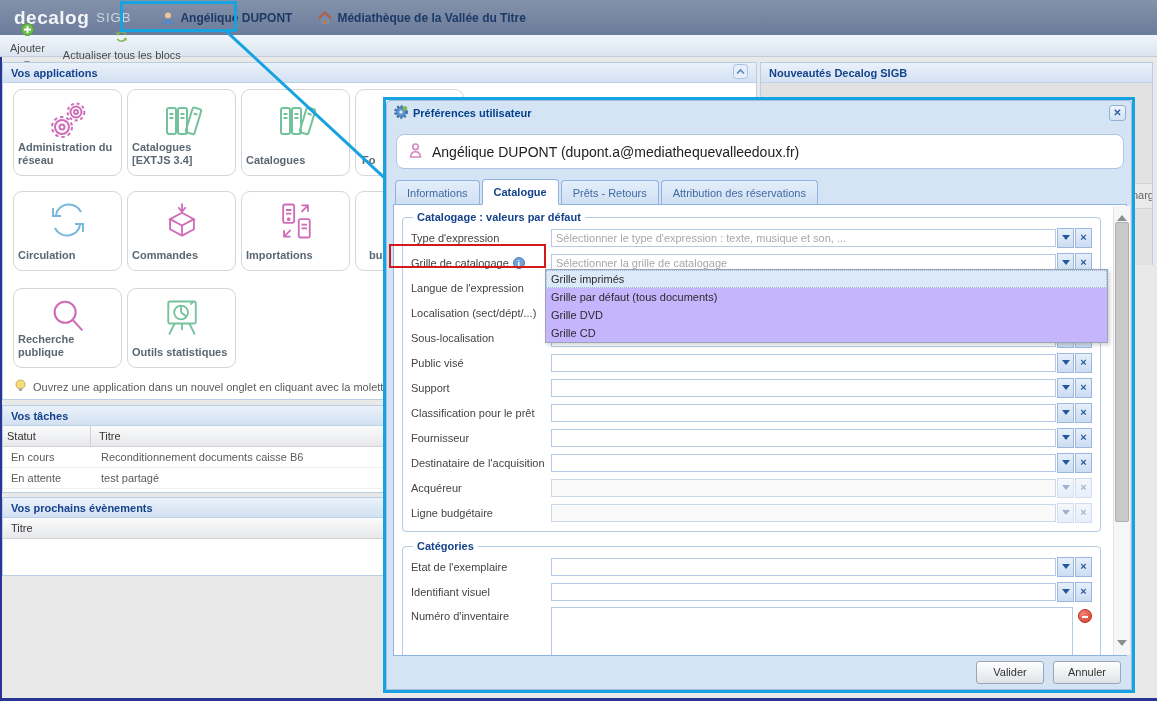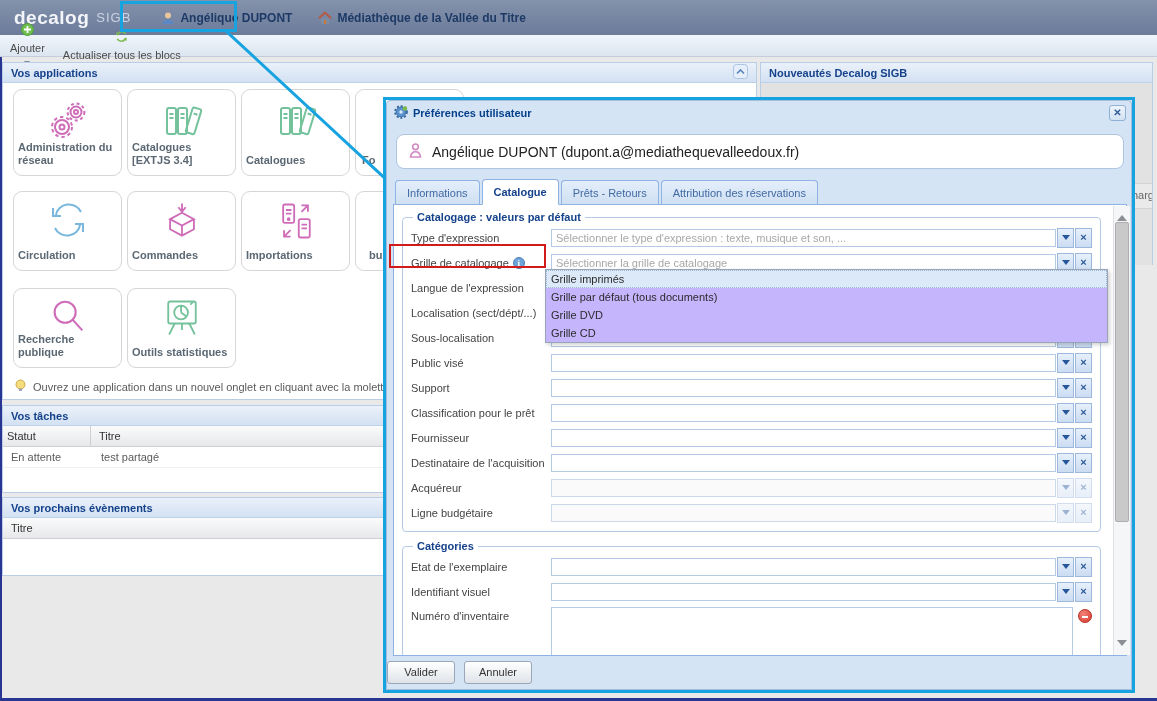--- a/index.html
+++ b/index.html
@@ -117,21 +117,21 @@
   #sb-thumb { position:absolute; left:1px; top:16px; width:14px; height:300px; background:#c9c9c9;
     border:1px solid #aeaeae; border-radius:2px; cursor:pointer; }
 
   
   #dropdown { position:absolute; left:158px; top:168px; width:563px; background:#c4b5fd;
     border:1px solid #98a5b8; z-index:65; box-shadow:2px 2px 4px rgba(0,0,0,.18); }
   .dd-item { font-size:11px; color:#2b2b2b; padding:3px 5px; cursor:pointer; }
   .dd-item.selected { background:#dce9f8; border:1px dotted #9db6d4; padding:2px 4px; }
 
   #dlg-footer { position:absolute; left:0; bottom:0; width:100%; height:34px; display:flex;
-    align-items:center; gap:9px; padding-right:10px; }
+    justify-content:flex-end; align-items:center; gap:9px; padding-right:10px; }
   .btn { width:68px; height:23px; font-size:11px; color:#333; text-align:center; line-height:21px;
     background:linear-gradient(#ffffff,#dfe3e8); border:1px solid #9aa7b8; border-radius:3px; cursor:pointer; }
 
   
   #anno-userbox { left:120px; top:1px; width:117px; height:31px; border:3px solid #17a2e0; z-index:60; }
   #anno-line { left:226px; top:29px; width:217px; border-top:3px solid #17a2e0;
     transform:rotate(42.8deg); transform-origin:0 0; z-index:40; }
   #anno-redbox { position:absolute; left:2px; top:143px; width:157px; height:24px;
     border:2px solid #d11a1a; z-index:70; }
 </style>
@@ -318,20 +318,24 @@
 
 <div class="panel" style="left:2px; top:405px; width:755px; height:88px;">
   <div class="panel-h">
     <span>Vos tâches</span>
   </div>
   <div class="grid-head">
     <span class="c1">Statut</span>
     <span class="c2">Titre</span>
   </div>
   <div class="grid-row">
+    <span class="c1">En cours</span>
+    <span class="c2">Reconditionnement documents caisse B6</span>
+  </div>
+  <div class="grid-row">
     <span class="c1">En attente</span>
     <span class="c2">test partagé</span>
   </div>
 </div>
 
 <div class="panel" style="left:2px; top:497px; width:755px; height:79px;">
   <div class="panel-h">
     <span>Vos prochains évènements</span>
   </div>
   <div class="grid-head">

